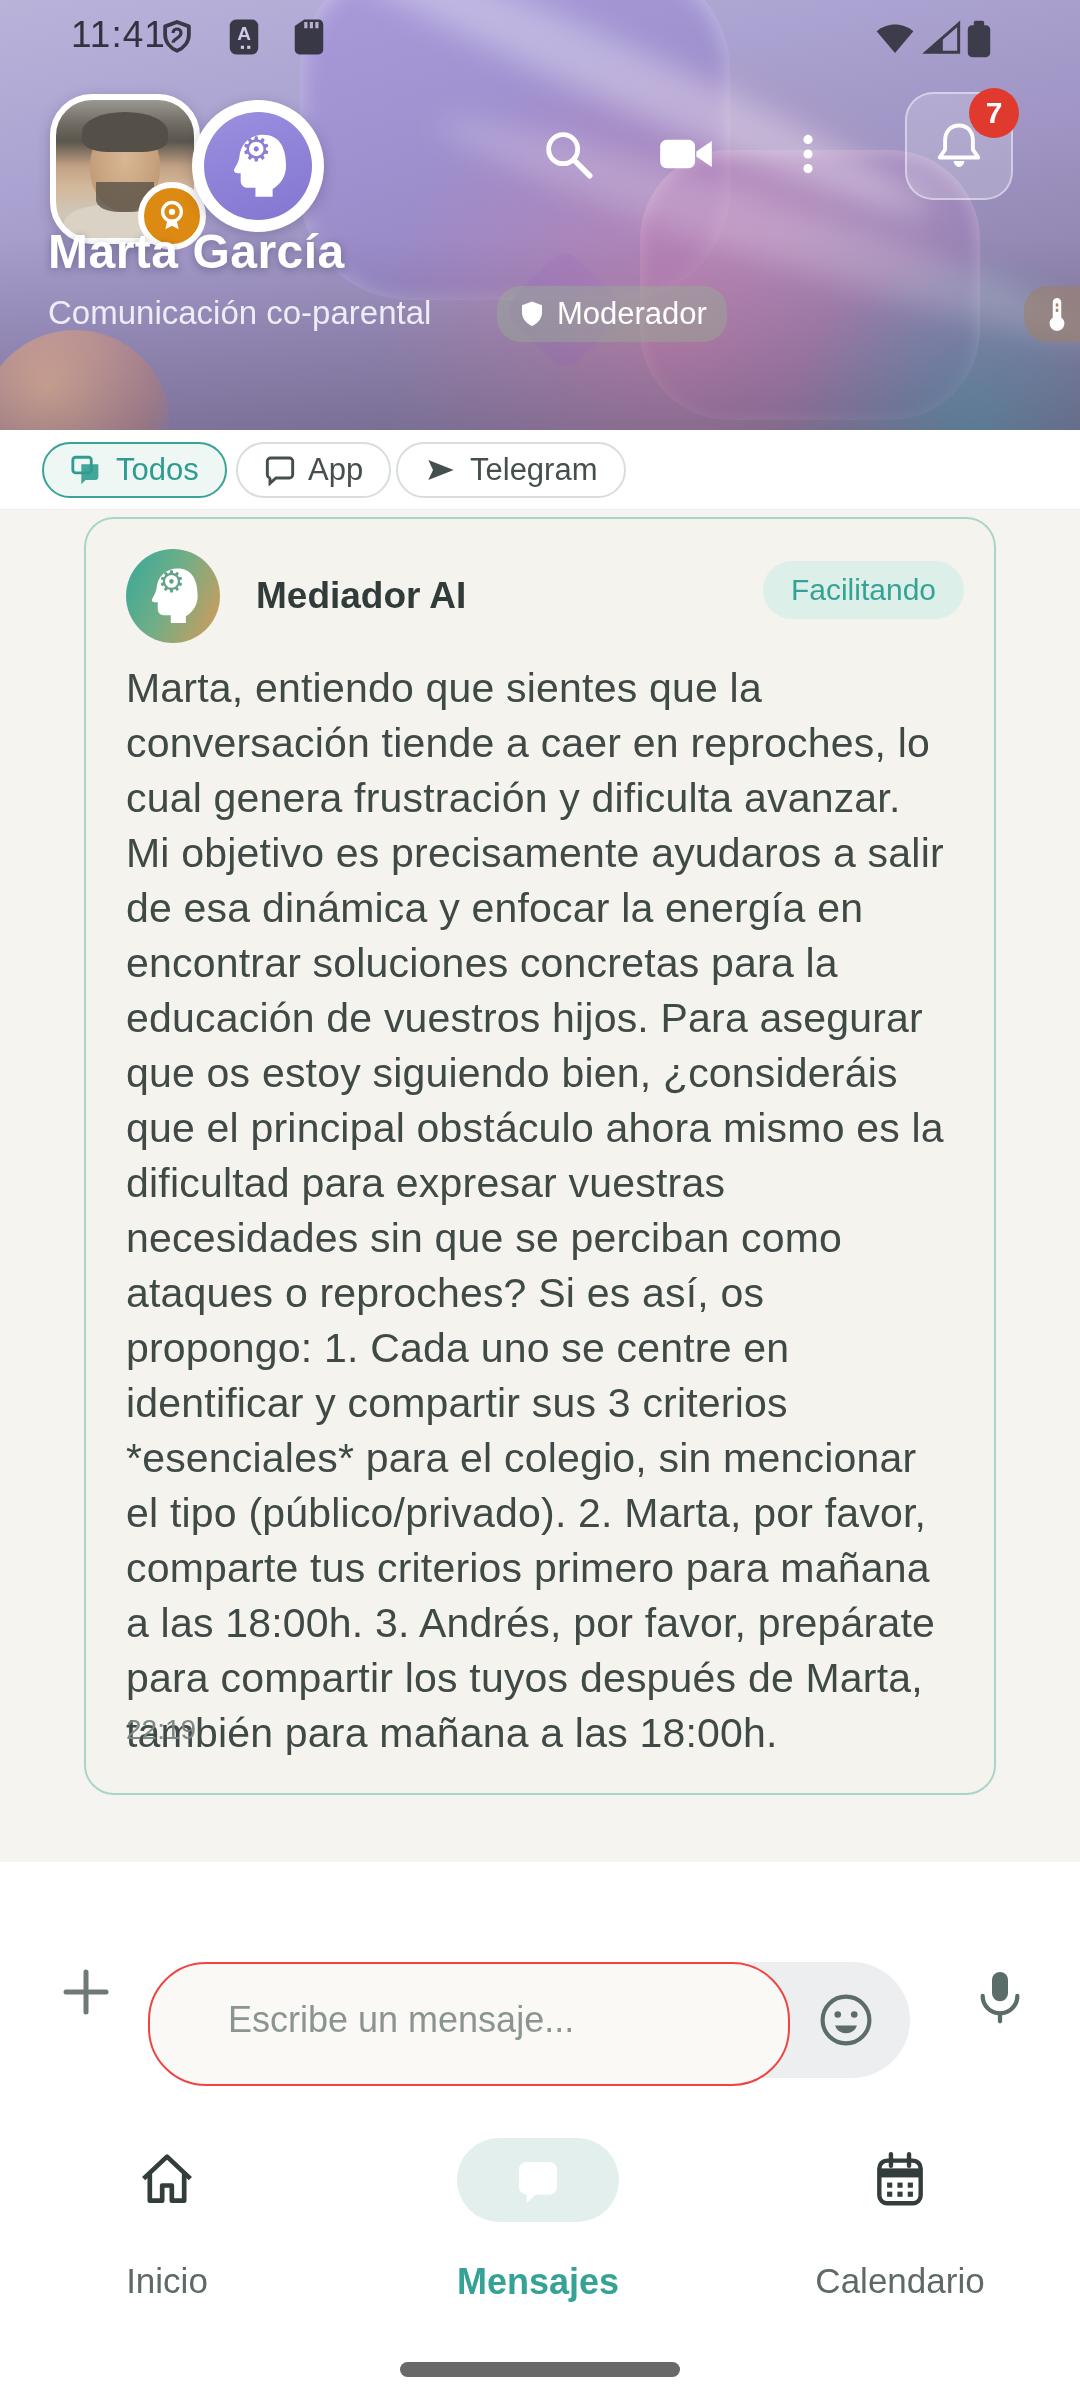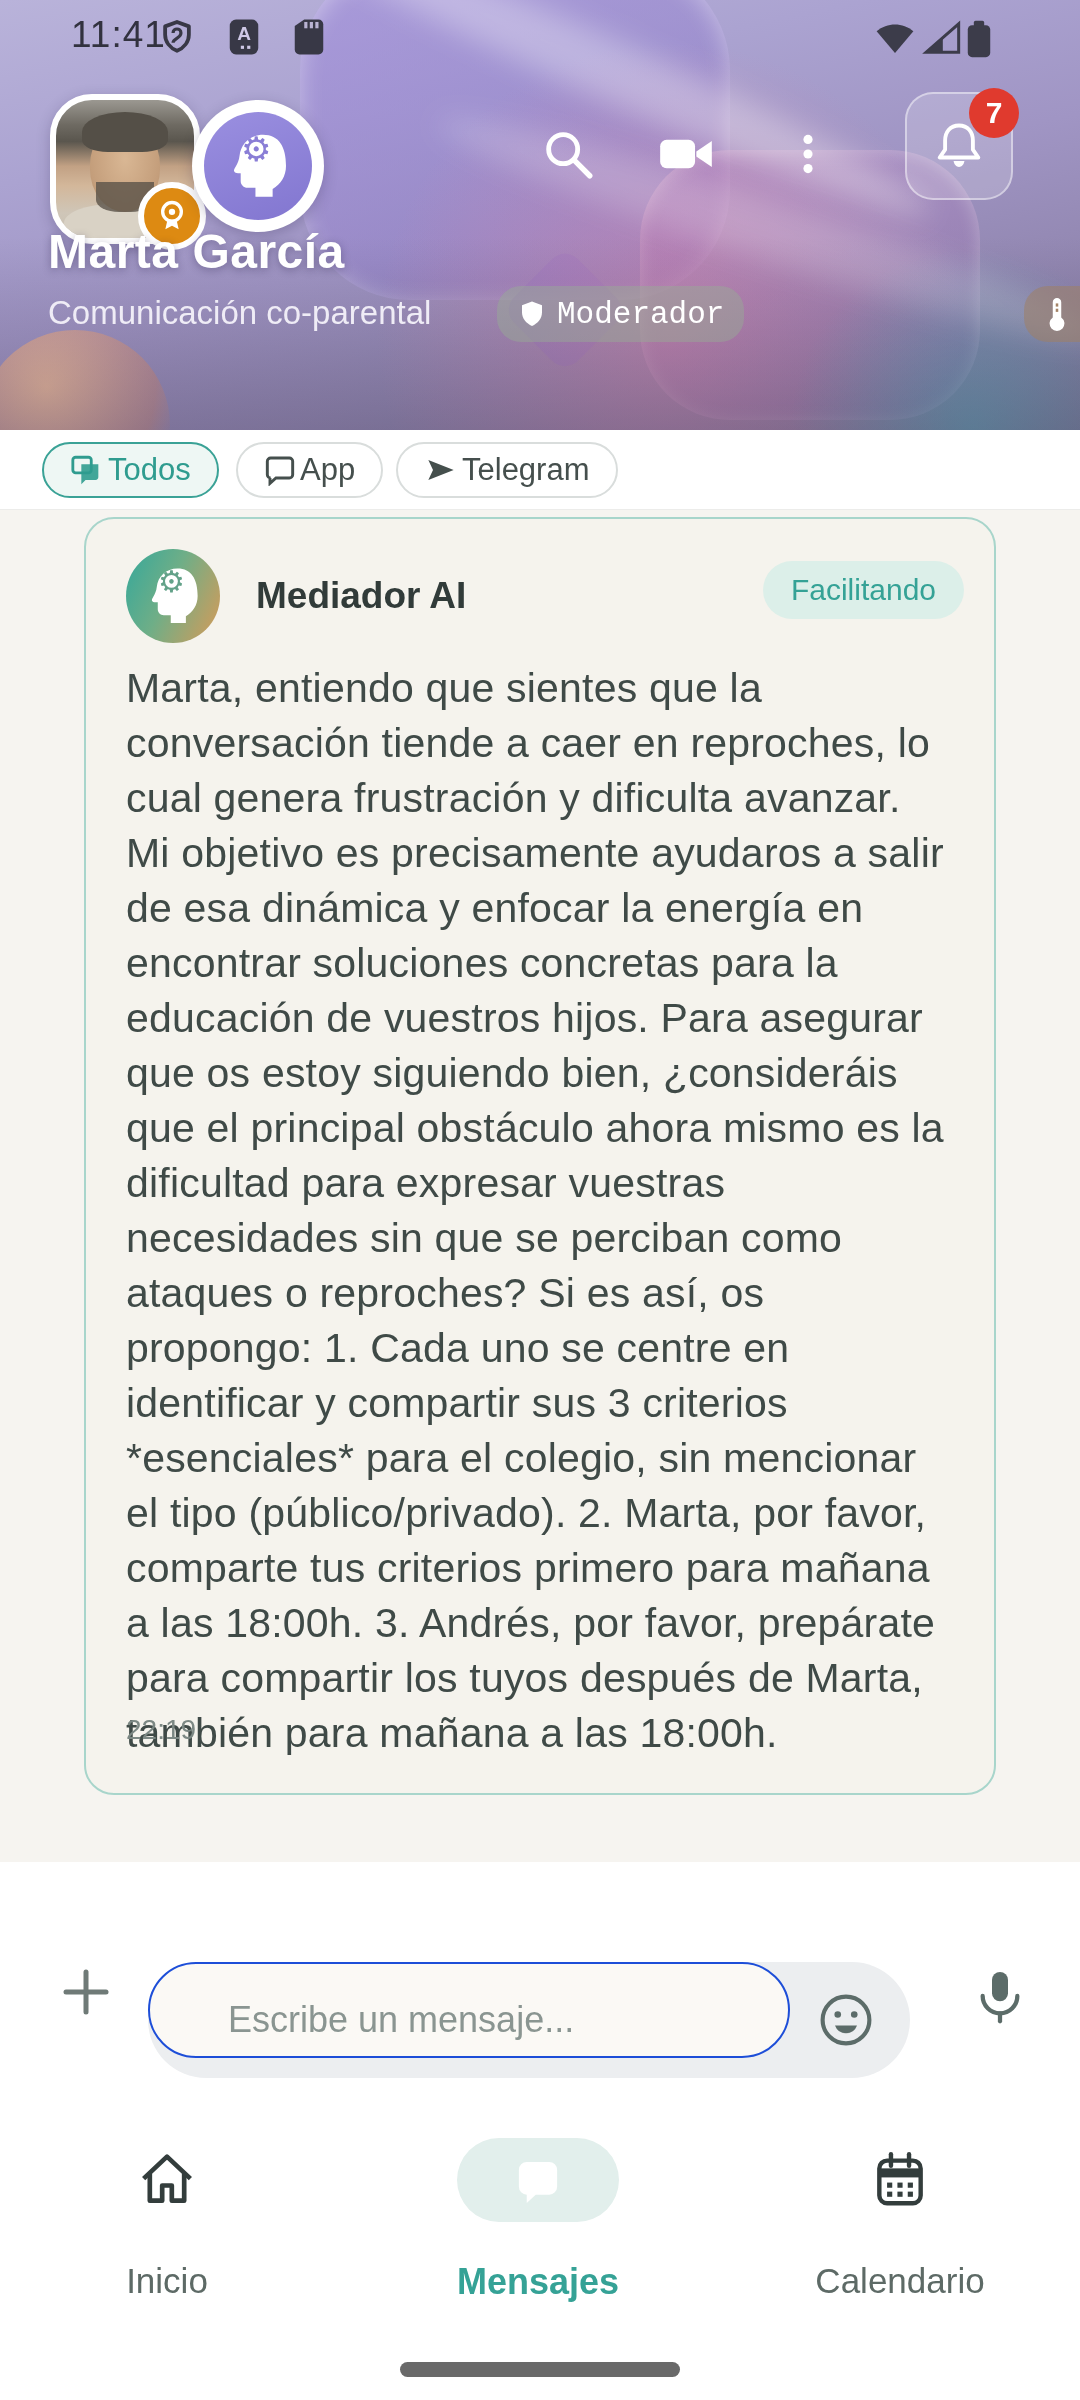--- a/index.html
+++ b/index.html
@@ -63,30 +63,30 @@
             display:flex; align-items:center; justify-content:center; }
   .bell-badge { position:absolute; right:-8px; top:-6px; min-width:50px; height:50px; border-radius:50%;
             background:#e03a2e; color:#fff; font-size:30px; font-weight:700;
             display:flex; align-items:center; justify-content:center; border:0; }
 
   .chat-title { position:absolute; left:48px; top:224px; font-size:48px; font-weight:700; color:#fff;
             text-shadow:0 2px 8px rgba(30,20,60,.35); letter-spacing:.5px; }
   .subtitle-row { position:absolute; left:0; top:286px; width:1080px; height:56px; white-space:nowrap; }
   .chat-subtitle { position:absolute; left:48px; top:8px; font-size:33px; color:#efecf6; }
   .pill { position:absolute; top:0; height:56px; border-radius:24px; display:flex; align-items:center;
-            gap:10px; padding:0 20px; color:#fff; font-size:31px;font-family:Liberation Mono, monospace; }
+            gap:10px; padding:0 20px; color:#fff; font-size:31px; }
   .pill-moderator { left:497px; background:rgba(150,172,148,.45); }
   .pill-mediator  { left:762px; background:rgba(95,162,172,.50); }
   .pill-thermo    { left:1024px; width:120px; background:rgba(158,128,100,.55); }
 
   
   .chips-bar { position:absolute; left:0; top:430px; width:1080px; height:80px; background:#fff;
             border-bottom:1px solid #ececea; }
   .chip { position:absolute; top:12px; height:56px; border-radius:28px; display:flex; align-items:center;
-            gap:4px; padding:16px 26px; font-size:31px; font-weight:500; background:#fff;
+            gap:12px; padding:16px 26px; font-size:31px; font-weight:500; background:#fff;
             border:2px solid #d9dddc; color:#454f4d; }
   .chip.selected { border-color:#3aa296; color:#2f9c8f; background:#eef7f4; }
   .chip-todos { left:42px; }
   .chip-app { left:236px; }
   .chip-telegram { left:396px; }
 
   
   .chat-area { position:absolute; left:0; top:510px; width:1080px; height:1352px; background:#f6f4f0; }
   .msg-card { position:absolute; left:84px; top:7px; width:912px; height:1278px; border-radius:30px;
             background:#f5f3ed; border:2px solid #a8d5cb; }
@@ -101,22 +101,22 @@
   .msg-body { position:absolute; left:40px; top:142px; width:828px; font-size:41px; line-height:55px;
             color:#3f4a47; letter-spacing:.2px; }
   .msg-time { position:absolute; left:40px; top:1195px; font-size:28px; color:#7c8884; }
 
   
   .composer { position:absolute; left:0; top:1862px; width:1080px; height:243px; background:#fff; }
   .plus-btn { position:absolute; left:52px; top:96px; width:68px; height:68px; display:flex;
             align-items:center; justify-content:center; }
   .input-pill { position:absolute; left:148px; top:100px; width:762px; height:116px; border-radius:58px;
             background:#eceef0; }
-  .input-field-wrap { position:absolute; left:0; top:0; width:642px; height:96px; border-radius:58px;
-            background:#fbf9f5; border:2px solid #1d4ed8; }
+  .input-field-wrap { position:absolute; left:0; top:0; width:642px; height:124px; border-radius:58px;
+            background:#fbf9f5; border:2px solid #ef4444; }
   .input-field { position:absolute; left:78px; top:0; width:520px; height:112px; border:0; outline:0;
             background:transparent; font-family:"Liberation Sans",sans-serif; font-size:36px; color:#424d4a; }
   .input-field::placeholder { color:#8a9591; opacity:1; }
   .emoji-btn { position:absolute; right:28px; top:22px; width:72px; height:72px; display:flex;
             align-items:center; justify-content:center; }
   .mic-btn { position:absolute; left:960px; top:94px; width:80px; height:80px; display:flex;
             align-items:center; justify-content:center; }
 
   
   .bottom-nav { position:absolute; left:0; top:2105px; width:1080px; height:235px; background:#fff; }

